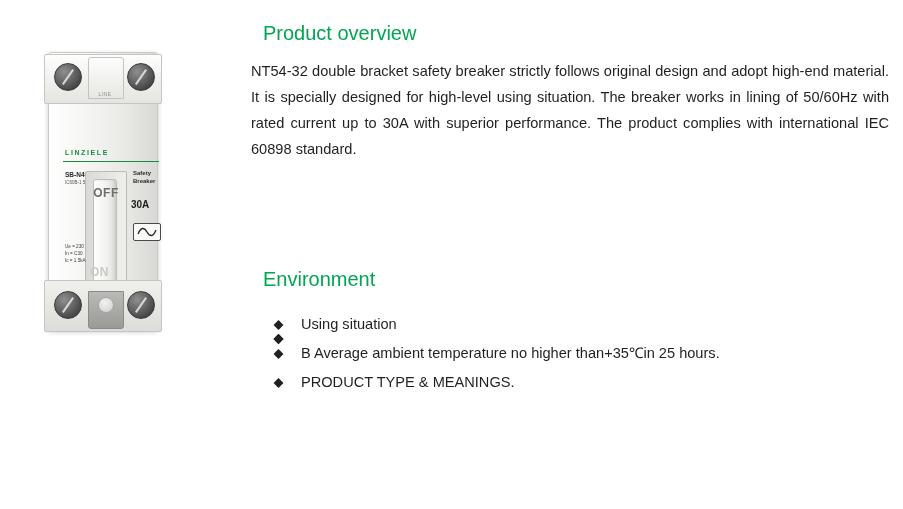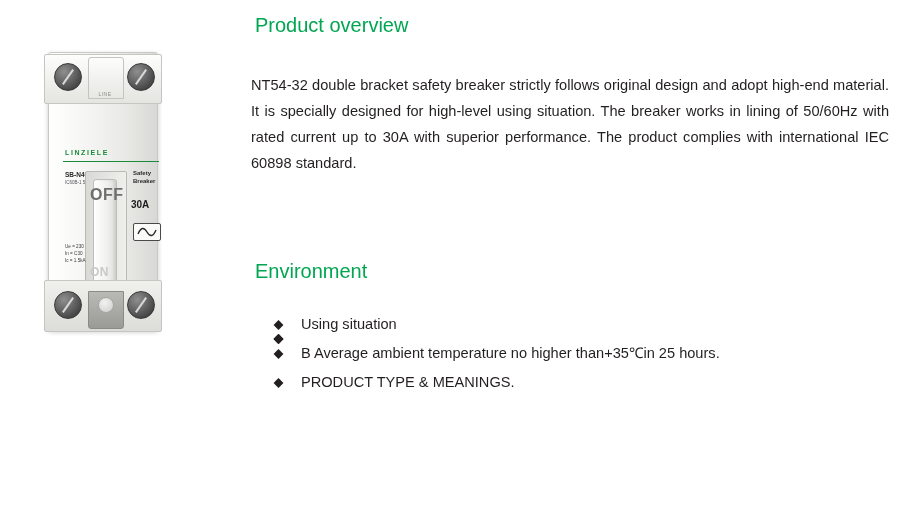--- a/index.html
+++ b/index.html
@@ -200,22 +200,22 @@
     background: linear-gradient(to right, #ffffff, #f0f0ee 60%, #dcdcd8);
     border: 1px solid #bdbdb9;
     border-radius: 3px;
     box-shadow: inset -2px 0 3px rgba(0,0,0,0.08);
   }
   .off-text {
     position: absolute;
     left: 41px;
     top: 133px;
     width: 32px;
-    text-align: left;
-    font-size: 16px;
+    text-align: center;
+    font-size: 12px;
     font-weight: bold;
     color: #6f6f6f;
     letter-spacing: 0.5px;
   }
   .on-text {
     position: absolute;
     left: 41px;
     top: 212px;
     width: 32px;
     font-size: 12px;
@@ -256,28 +256,28 @@
   .content {
     position: absolute;
     left: 251px;
     top: 0;
     width: 638px;
   }
   .section-title {
     color: #00a651;
     font-size: 20px;
     font-weight: normal;
-    margin: 4px;
+    margin: 12px;
     padding: 0;
   }
   #title-product-overview { position: absolute; left: 0; top: 10px; }
   .paragraph {
     position: absolute;
     left: 0;
-    top: 57px;
+    top: 43px;
     width: 638px;
     font-size: 14.6px;
     line-height: 26px;
     text-align: justify;
     color: #231f20;
   }
   #title-environment { position: absolute; left: 0; top: 256px; }
   .bullet-list {
     position: absolute;
     left: 0;

